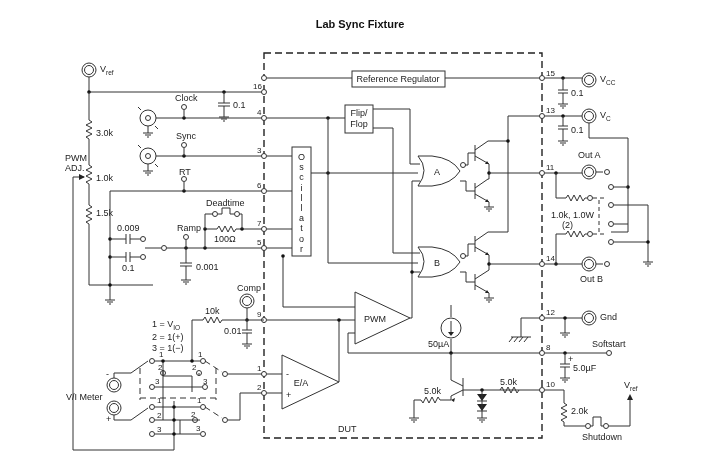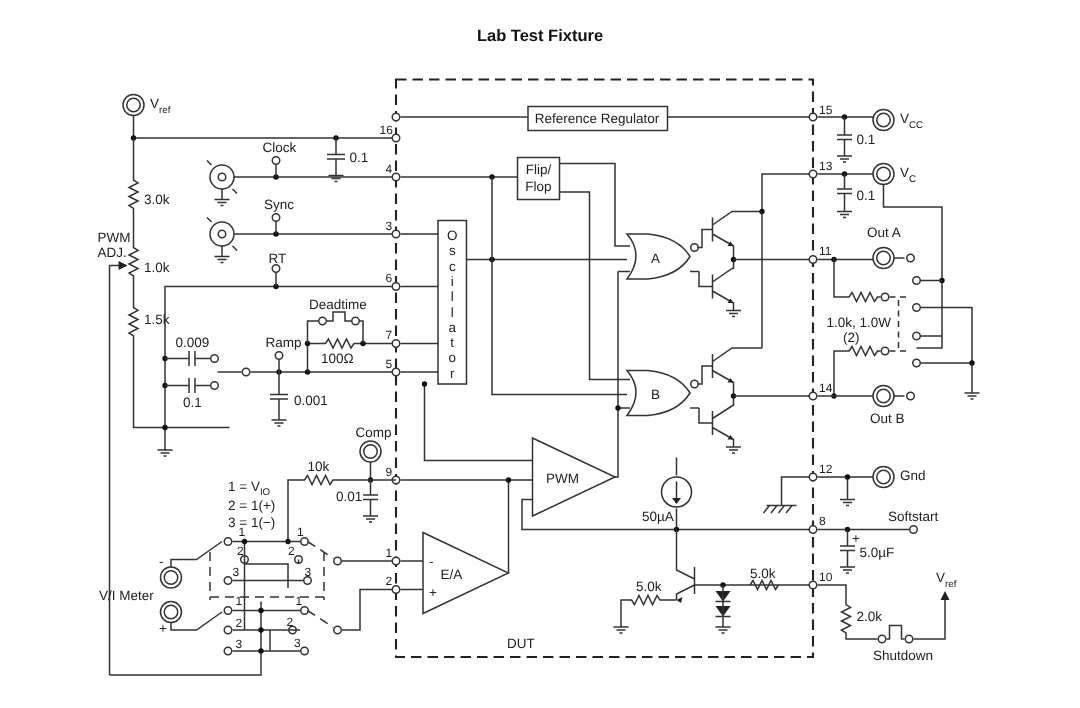--- a/index.html
+++ b/index.html
@@ -12,21 +12,21 @@
   .dot { fill: #111; }
   .pin { fill: #fff; stroke: #333; stroke-width: 1; }
   .lbl { font-family: "Liberation Sans", sans-serif; font-size: 9px; fill: #222; }
   .lbl-s { font-family: "Liberation Sans", sans-serif; font-size: 8px; fill: #222; }
   .lbl-c { font-family: "Liberation Sans", sans-serif; font-size: 9px; fill: #222; text-anchor: middle; }
   .sub { font-size: 6.5px; }
 </style>
 </head>
 <body>
 
-<div id="title">Lab Test Fixture</div>
+<div id="title">Lab Sync Fixture</div>
 
 <svg width="720" height="472" viewBox="0 0 720 472">
 
   <rect class="dash" x="264" y="53" width="278" height="385"></rect>
   <text class="lbl" x="338" y="432">DUT</text>
 
   <g>
     <circle class="pin" cx="89" cy="70" r="7"></circle>
       <circle class="pin" cx="89" cy="70" r="4.5"></circle>
   </g>

